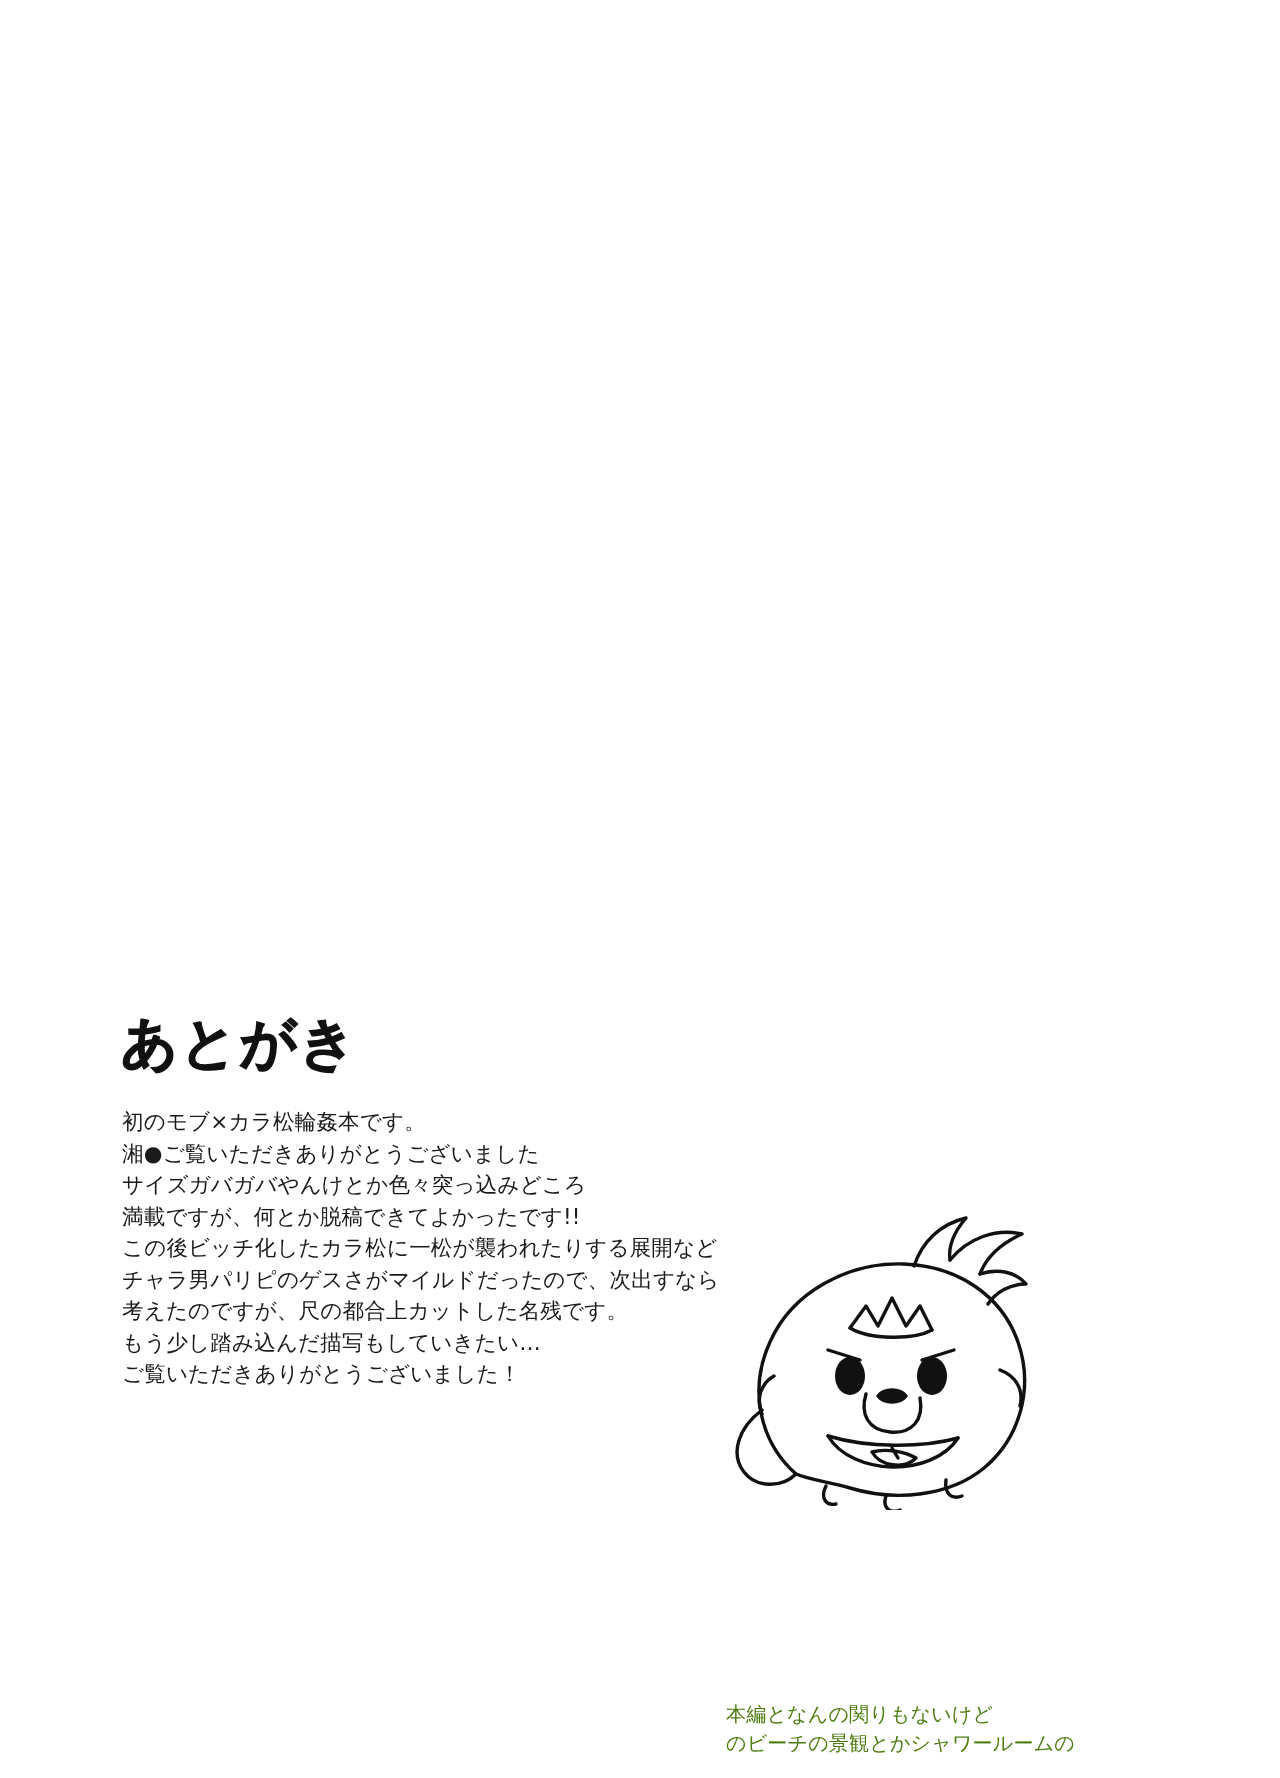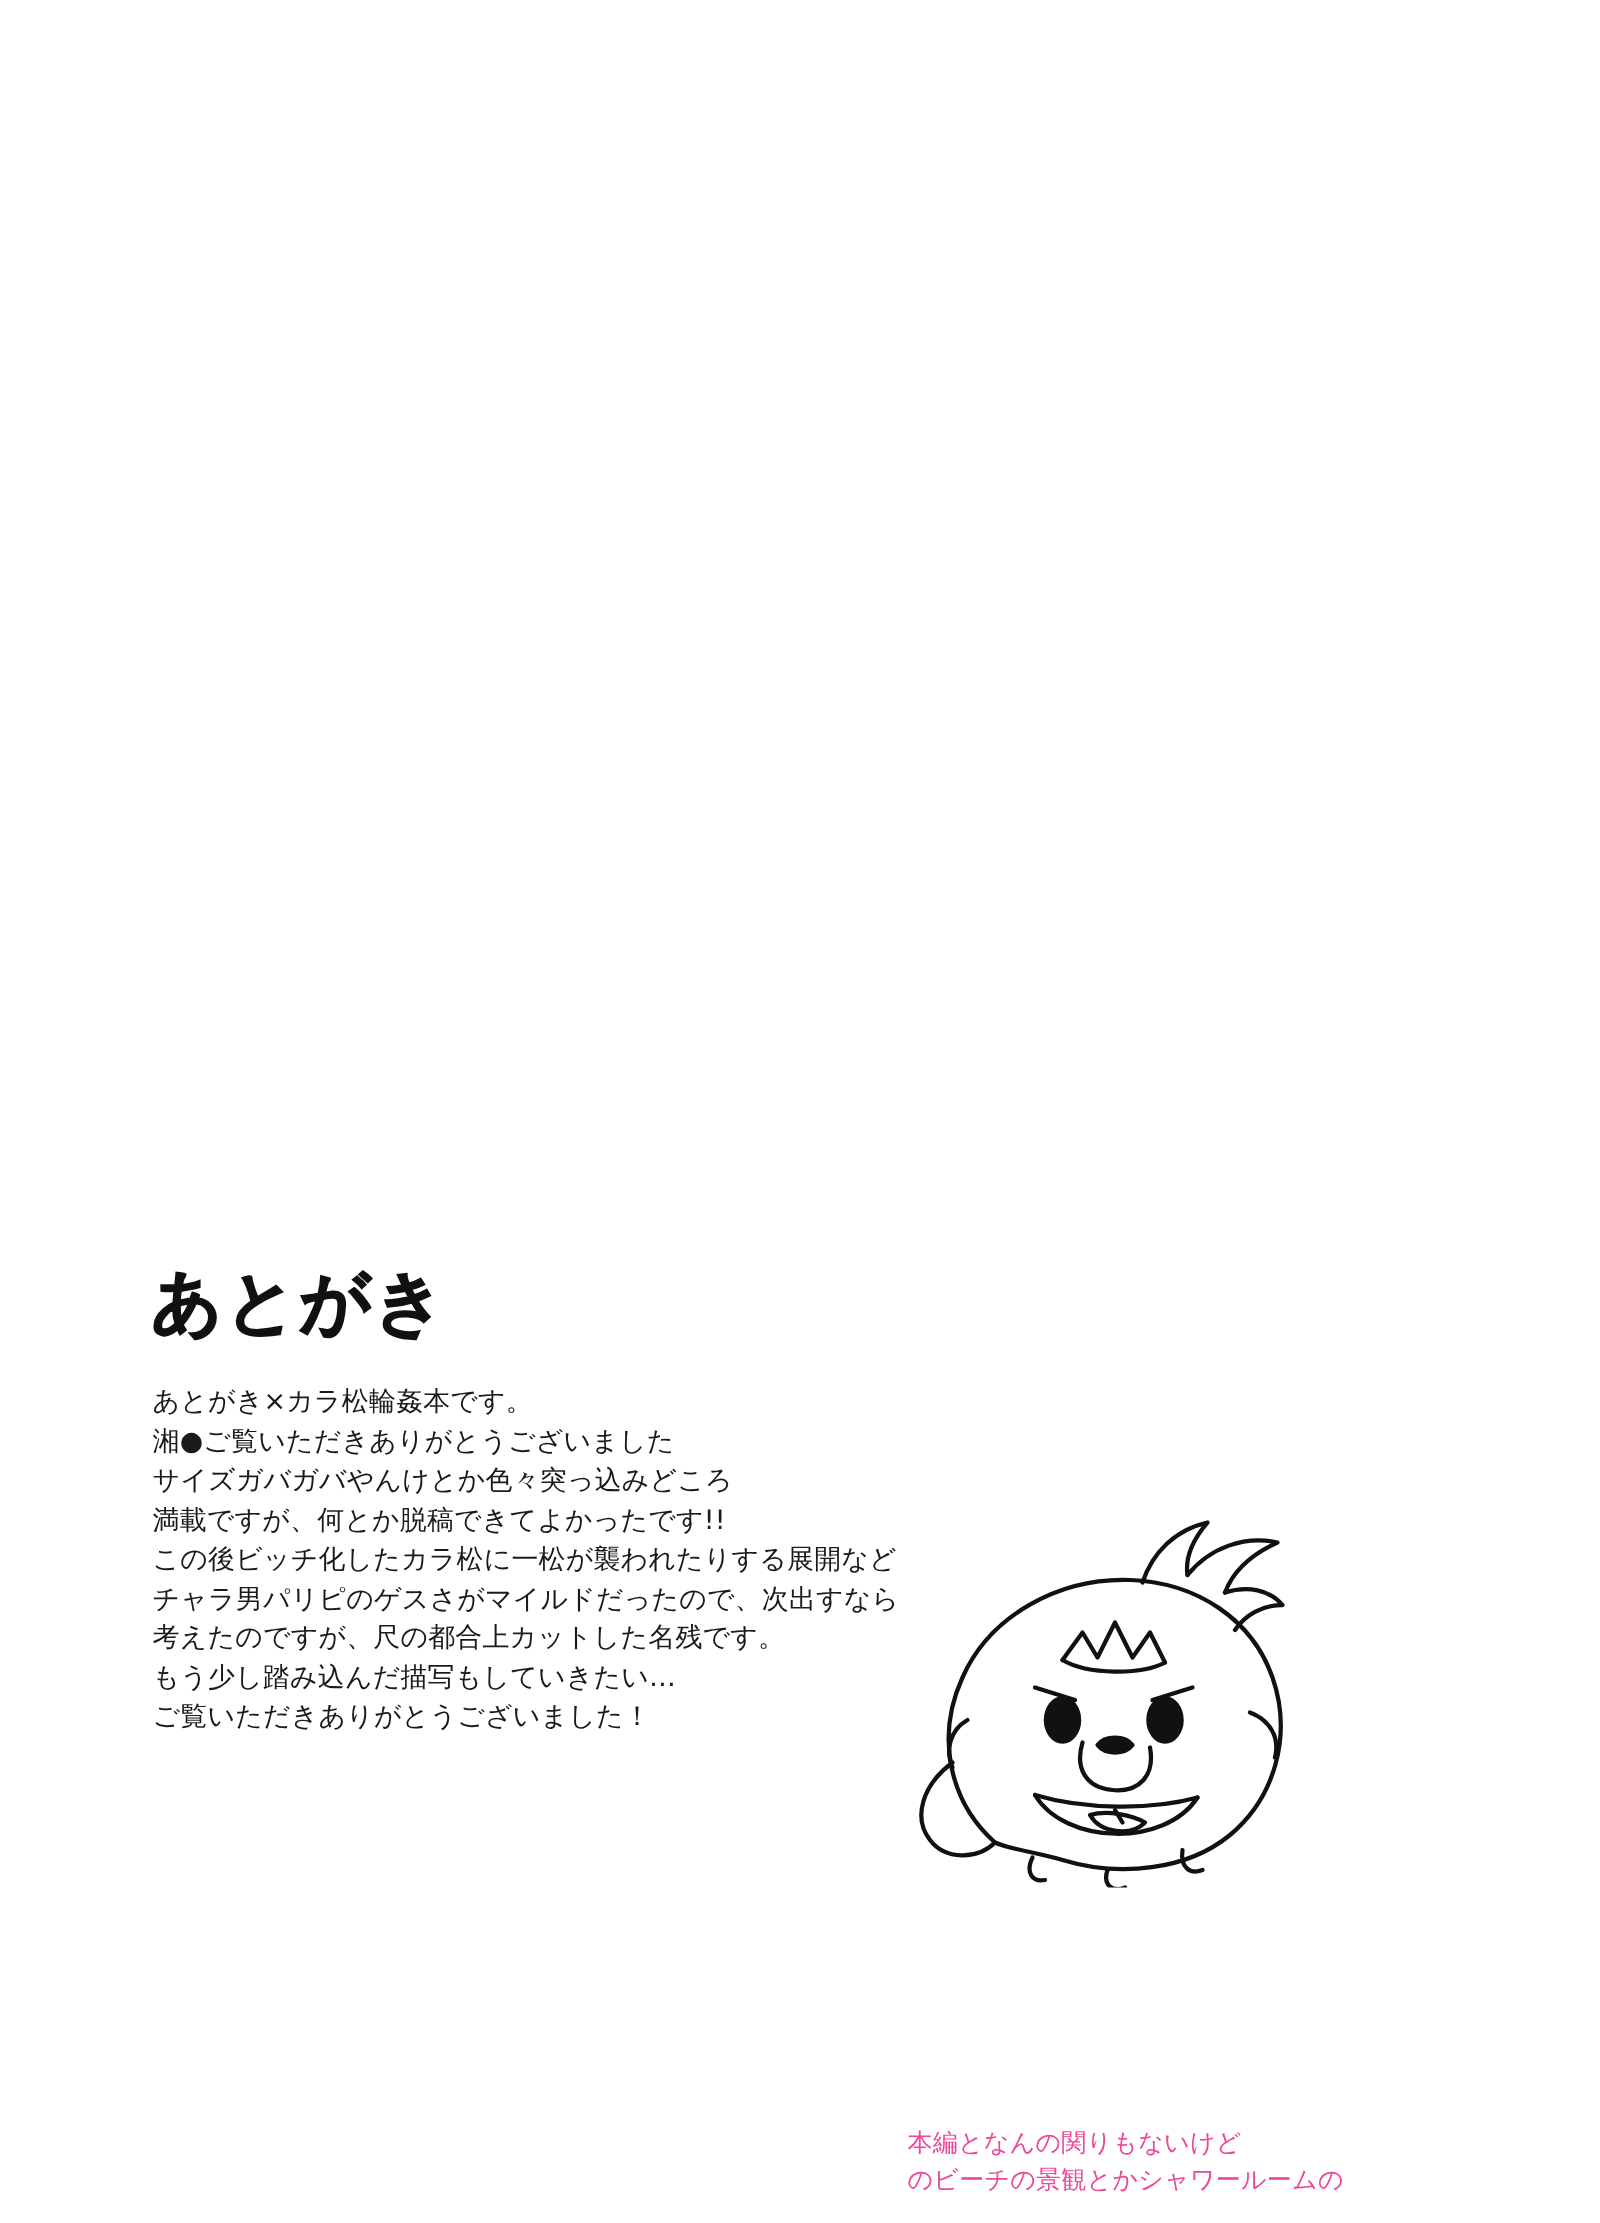--- a/index.html
+++ b/index.html
@@ -60,37 +60,37 @@
     height: 100%;
   }
 
   
   .dog-caption {
     position: absolute;
     left: 726px;
     top: 1700px;
     font-size: 20px;
     line-height: 29px;
-    color: #ec4899;
+    color: #4d7c0f;
     letter-spacing: 0.2px;
   }
   .dog-caption p {
     margin: 0;
     white-space: pre;
   }
 </style>
 </head>
 <body>
 
 <div class="page">
 
   <div class="afterword-title">あとがき</div>
 
   <div class="afterword-body">
-    <p>あとがき×カラ松輪姦本です。</p>
+    <p>初のモブ×カラ松輪姦本です。</p>
     <p>湘●ご覧いただきありがとうございました</p>
     <p>サイズガバガバやんけとか色々突っ込みどころ</p>
     <p>満載ですが、何とか脱稿できてよかったです!!</p>
     <p>この後ビッチ化したカラ松に一松が襲われたりする展開など</p>
     <p>チャラ男パリピのゲスさがマイルドだったので、次出すなら</p>
     <p>考えたのですが、尺の都合上カットした名残です。</p>
     <p>もう少し踏み込んだ描写もしていきたい…</p>
     <p>ご覧いただきありがとうございました！</p>
   </div>
 

